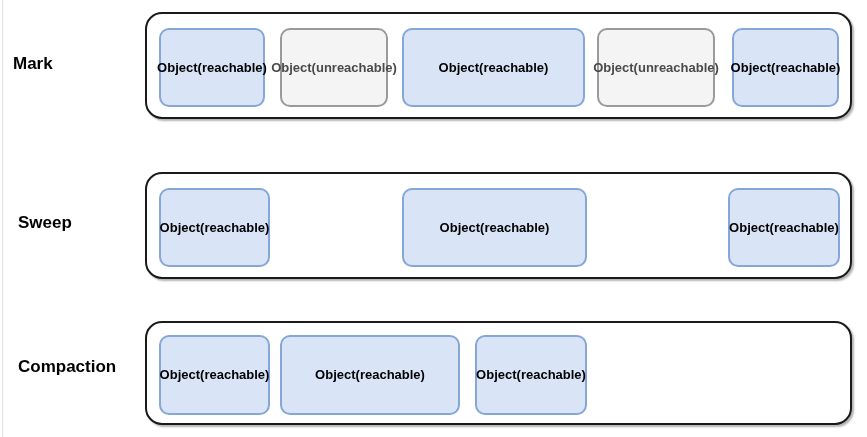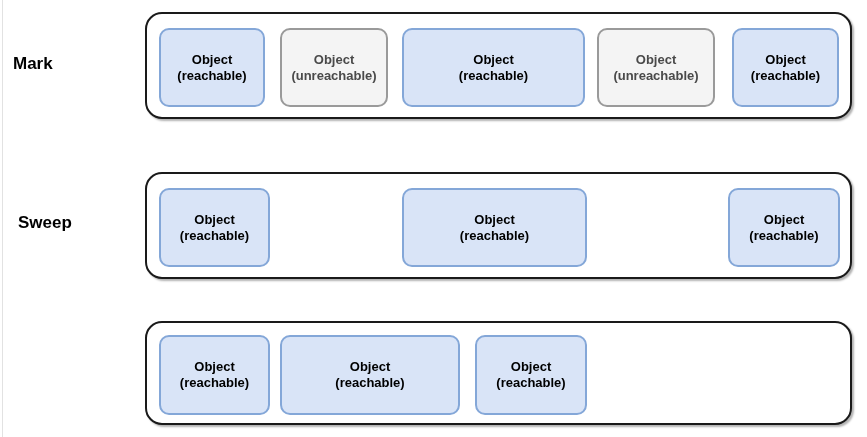--- a/index.html
+++ b/index.html
@@ -51,21 +51,20 @@
   #heap-mark       { top: 12px;  height: 107px; }
   #heap-sweep      { top: 172px; height: 107px; }
   #heap-compaction { top: 321px; height: 104px; }
 
   .obj {
     position: absolute;
     top: 14px;
     height: 79px;
     border-radius: 10px;
     display: flex;
-    flex-direction: column;
     align-items: center;
     justify-content: center;
     text-align: center;
     font-weight: bold;
     font-size: 13px;
     line-height: 16px;
   }
   #heap-compaction .obj { top: 12px; height: 80px; }
 
   .obj.reachable {
@@ -136,20 +135,21 @@
     <div class="obj reachable" id="sweep-b1">
       <div>Object</div>
       <div>(reachable)</div>
     </div>
     <div class="obj reachable" id="sweep-b2">
       <div>Object</div>
       <div>(reachable)</div>
     </div>
   </div>
 
+  <div class="row-label" id="label-compaction">Compaction</div>
   <div class="heap" id="heap-compaction">
     <div class="obj reachable" id="comp-b0">
       <div>Object</div>
       <div>(reachable)</div>
     </div>
     <div class="obj reachable" id="comp-b1">
       <div>Object</div>
       <div>(reachable)</div>
     </div>
     <div class="obj reachable" id="comp-b2">

